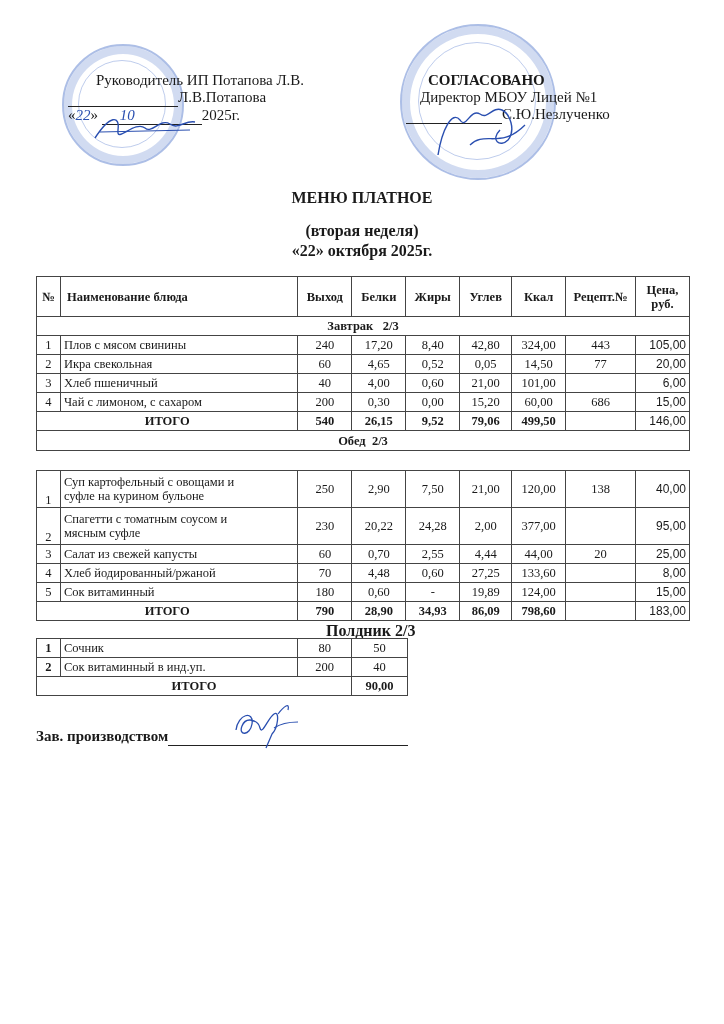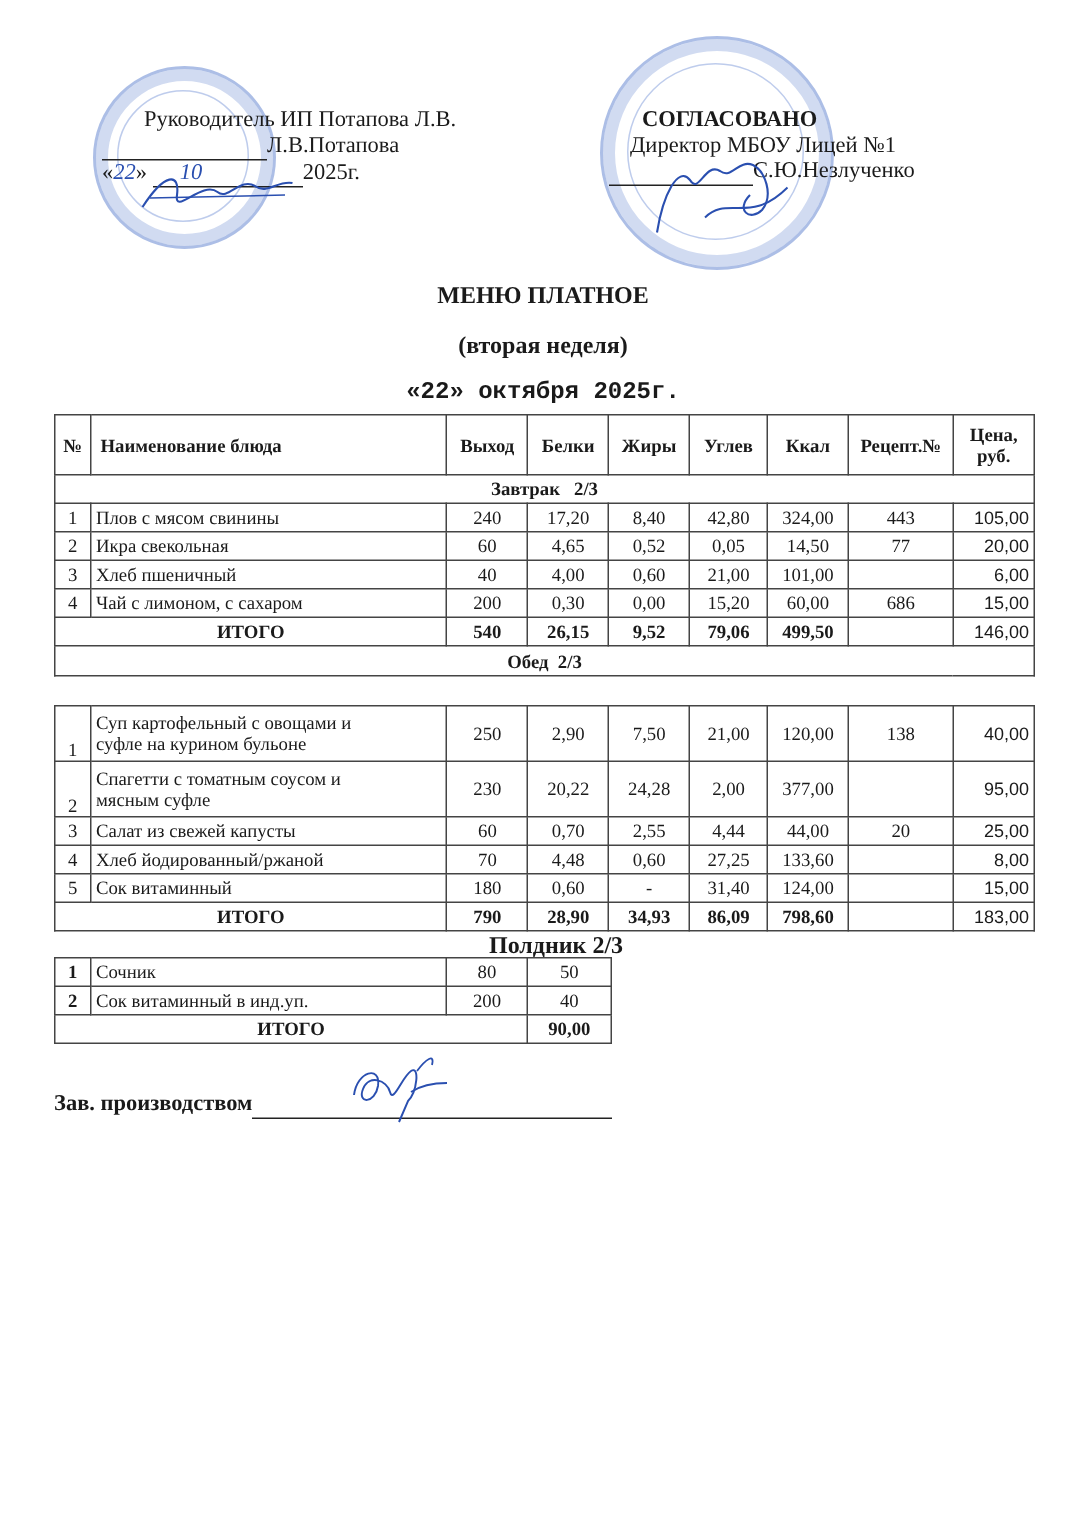--- a/index.html
+++ b/index.html
@@ -57,21 +57,21 @@
     <span class="uline" style="width:96px;">&nbsp;</span><span>С.Ю.Незлученко</span>
   </div>
 </div>
 <svg class="sig" style="left:430px; top:100px;" width="110" height="60" viewBox="0 0 110 60">
   <path d="M8 55 C12 30, 22 10, 30 20 C36 30, 40 8, 50 14 C58 20, 62 6, 72 10 C80 14, 86 30, 78 40 C70 48, 60 40, 70 30" stroke="#2a4fb0" stroke-width="1.4" fill="none"></path>
   <path d="M40 45 C55 30, 70 50, 95 25" stroke="#2a4fb0" stroke-width="1.3" fill="none"></path>
 </svg>
 
 <div class="title" style="top:176px;margin-top:13px;">МЕНЮ ПЛАТНОЕ</div>
 <div class="title" style="top:222px;">(вторая неделя)</div>
-<div class="title" style="top:252px;font-family:Liberation Mono, monospace;">«22» октября 2025г.</div>
+<div class="title" style="top:242px;">«22» октября 2025г.</div>
 
 <table style="left:36px; top:276px; width:654px;">
   <colgroup>
     <col style="width:24px">
       <col style="width:238px">
       <col style="width:54px">
       <col style="width:54px">
       <col style="width:54px">
       <col style="width:52px">
       <col style="width:54px">
@@ -209,21 +209,21 @@
     <td class="c">133,60</td>
         <td class="c"></td>
     <td class="r sans">8,00</td>
   </tr>
   <tr>
     <td class="c">5</td>
         <td class="l">Сок витаминный</td>
     <td class="c">180</td>
         <td class="c">0,60</td>
     <td class="c">-</td>
-        <td class="c">31,40</td>
+        <td class="c">19,89</td>
     <td class="c">124,00</td>
         <td class="c"></td>
     <td class="r sans">15,00</td>
   </tr>
   <tr>
     <td colspan="2" class="c b">ИТОГО</td>
     <td class="c b">790</td>
         <td class="c b">28,90</td>
     <td class="c b">34,93</td>
         <td class="c b">86,09</td>

